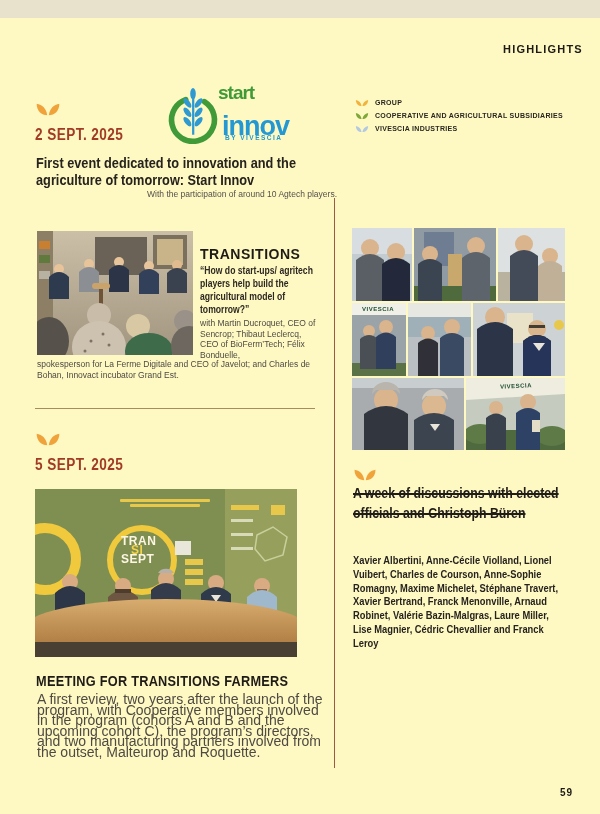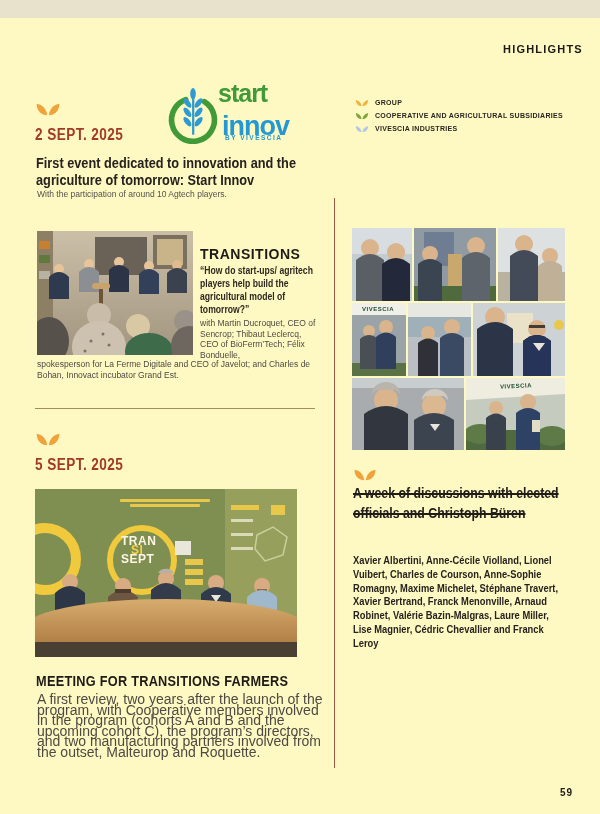--- a/index.html
+++ b/index.html
@@ -17,26 +17,26 @@
   .wing{display:block;}
 
   .date{font-size:16px;font-weight:700;color:#a23b25;letter-spacing:.5px;white-space:nowrap;}
   .date1{top:108px;left:35px;}
   .date2{top:438px;left:35px;}
   .wing-date1{top:84px;left:35px;}
   .wing-date2{top:414px;left:35px;}
   .wing-ev3{top:450px;left:353px;}
 
   .headline{top:136px;left:36px;width:345px;font-size:15px;line-height:17px;font-weight:700;color:#26221d;}
-  .subtitle{top:171px;left:37px;width:300px;font-size:8.5px;color:#55504a;}
+  .subtitle{top:171px;left:37px;width:300px;font-size:8.5px;color:#55504a;text-align:right;}
 
   
   .logo{top:64px;left:165px;width:150px;height:70px;}
   .logo-ring{position:absolute;left:0;top:6px;}
-  .logo-start{position:absolute;left:53px;top:-2px;font-size:25px;font-weight:800;color:#3f9a37;letter-spacing:-1px;line-height:26px;text-align:center;}
+  .logo-start{position:absolute;left:53px;top:-2px;font-size:19px;font-weight:800;color:#3f9a37;letter-spacing:-1px;line-height:26px;text-align:center;}
   .logo-innov{position:absolute;left:57px;top:31px;font-size:27px;font-weight:800;color:#2398d3;letter-spacing:-1px;line-height:26px;}
   .logo-by{position:absolute;left:60px;top:52px;font-size:6.5px;font-weight:700;color:#2398d3;letter-spacing:1.5px;}
 
   
   .legend{top:80px;left:355px;width:230px;}
   .legend-row{display:flex;align-items:center;gap:6px;margin-bottom:4px;height:9px;}
   .legend-label{font-size:7px;font-weight:700;color:#2a2620;letter-spacing:.3px;white-space:nowrap;}
 
   
   .photo-roundtable{top:213px;left:37px;width:156px;height:124px;overflow:hidden;background:#b3a58e;}

